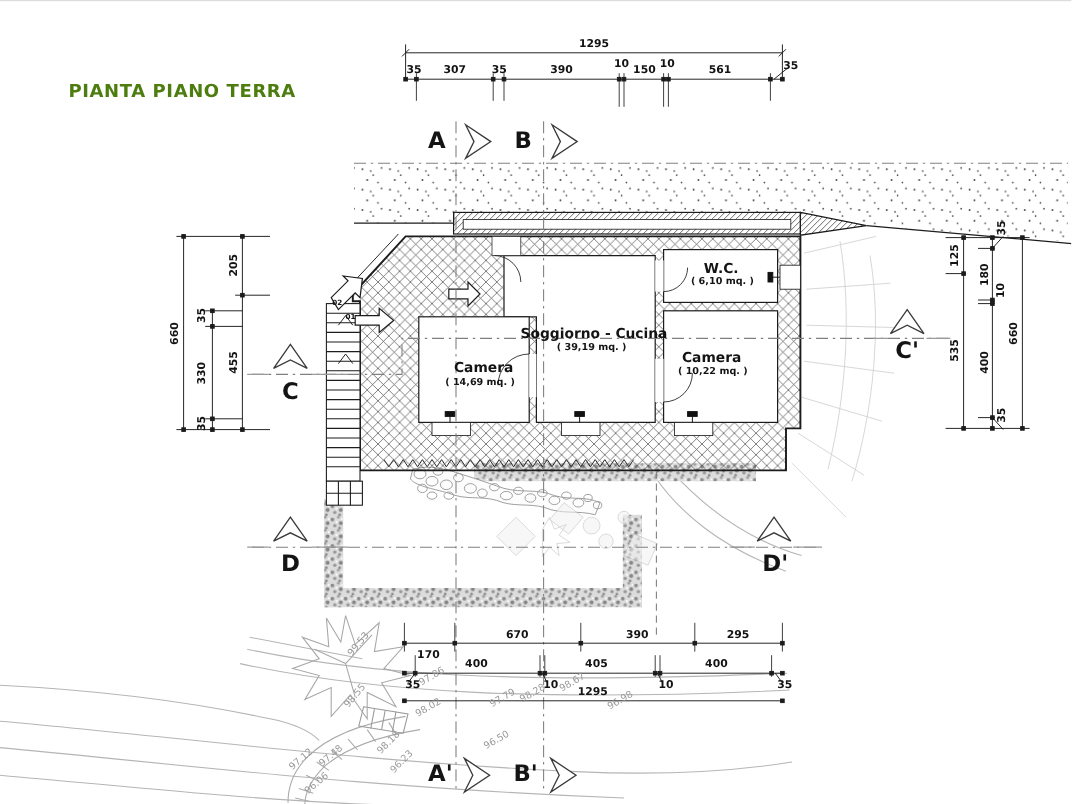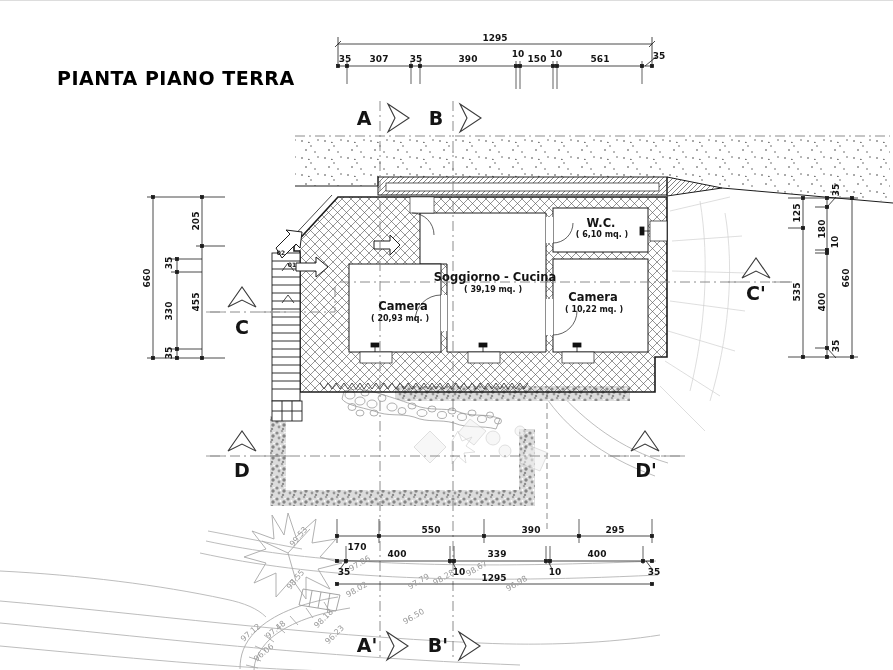--- a/index.html
+++ b/index.html
@@ -11,21 +11,21 @@
   .rot{transform:translate(-50%,-50%) rotate(-90deg);}
   .sec{font-size:19px;font-weight:bold;}
   .room{font-size:11.5px;font-weight:bold;}
   .area{font-size:8px;font-weight:bold;}
   .tiny{font-size:6px;}
   .elev{font-size:8px;font-weight:normal;color:#9a9a9a;}
   .r30{transform:translate(-50%,-50%) rotate(-30deg);}
   .r40{transform:translate(-50%,-50%) rotate(-40deg);}
   .r45{transform:translate(-50%,-50%) rotate(-45deg);}
   .r50{transform:translate(-50%,-50%) rotate(-50deg);}
-  .title{position:absolute;font-size:19px;font-weight:bold;color:#000000;letter-spacing:.5px;}
+  .title{position:absolute;font-size:15px;font-weight:bold;color:#4d7c0f;letter-spacing:.5px;}
 </style>
 </head>
 <body>
 
 <div id="stage">
 
 <svg id="plan-svg" width="893" height="670" viewBox="0 0 893 670">
   <defs>
     <pattern id="xh" width="9" height="9" patternUnits="userSpaceOnUse">
       <path d="M0 0 L9 9 M9 0 L0 9" stroke="#4f4f4f" stroke-width="0.6" fill="none"></path>
@@ -343,21 +343,21 @@
 <span class="lbl sec" style="left:364px;top:117px">A</span>
 <span class="lbl sec" style="left:436px;top:117px">B</span>
 <span class="lbl sec" style="left:367px;top:644px">A'</span>
 <span class="lbl sec" style="left:438px;top:644px">B'</span>
 <span class="lbl sec" style="left:242px;top:326px">C</span>
 <span class="lbl sec" style="left:756px;top:292px">C'</span>
 <span class="lbl sec" style="left:242px;top:469px">D</span>
 <span class="lbl sec" style="left:646px;top:469px">D'</span>
 
 <span class="lbl room" style="left:403px;top:306px">Camera</span>
-<span class="lbl area" style="left:400px;top:318px">( 20,93 mq. )</span>
+<span class="lbl area" style="left:400px;top:318px">( 14,69 mq. )</span>
 <span class="lbl room" style="left:495px;top:277px">Soggiorno - Cucina</span>
 <span class="lbl area" style="left:493px;top:289px">( 39,19 mq. )</span>
 <span class="lbl room" style="left:593px;top:297px">Camera</span>
 <span class="lbl area" style="left:594px;top:309px">( 10,22 mq. )</span>
 <span class="lbl room" style="left:601px;top:223px">W.C.</span>
 <span class="lbl area" style="left:602px;top:234px">( 6,10 mq. )</span>
 
 <span class="lbl tiny" style="left:281px;top:252px">02</span>
 <span class="lbl tiny" style="left:292px;top:264px">01</span>
 
@@ -382,27 +382,27 @@
 <span class="lbl rot" style="left:797px;top:212px">125</span>
 <span class="lbl rot" style="left:797px;top:291px">535</span>
 <span class="lbl rot" style="left:836px;top:189px">35</span>
 <span class="lbl rot" style="left:822px;top:228px">180</span>
 <span class="lbl rot" style="left:835px;top:241px">10</span>
 <span class="lbl rot" style="left:822px;top:301px">400</span>
 <span class="lbl rot" style="left:836px;top:345px">35</span>
 <span class="lbl rot" style="left:846px;top:277px">660</span>
 
 <span class="lbl" style="left:357px;top:546px">170</span>
-<span class="lbl" style="left:431px;top:529px">550</span>
+<span class="lbl" style="left:431px;top:529px">670</span>
 <span class="lbl" style="left:531px;top:529px">390</span>
 <span class="lbl" style="left:615px;top:529px">295</span>
 <span class="lbl" style="left:344px;top:571px">35</span>
 <span class="lbl" style="left:397px;top:553px">400</span>
 <span class="lbl" style="left:459px;top:571px">10</span>
-<span class="lbl" style="left:497px;top:553px">339</span>
+<span class="lbl" style="left:497px;top:553px">405</span>
 <span class="lbl" style="left:555px;top:571px">10</span>
 <span class="lbl" style="left:597px;top:553px">400</span>
 <span class="lbl" style="left:654px;top:571px">35</span>
 <span class="lbl" style="left:494px;top:577px">1295</span>
 
 <span class="lbl elev r50" style="left:299px;top:536px">99.53</span>
 <span class="lbl elev r50" style="left:296px;top:579px">98.55</span>
 <span class="lbl elev r30" style="left:360px;top:563px">97.86</span>
 <span class="lbl elev r30" style="left:357px;top:589px">98.02</span>
 <span class="lbl elev r30" style="left:419px;top:581px">97.79</span>

